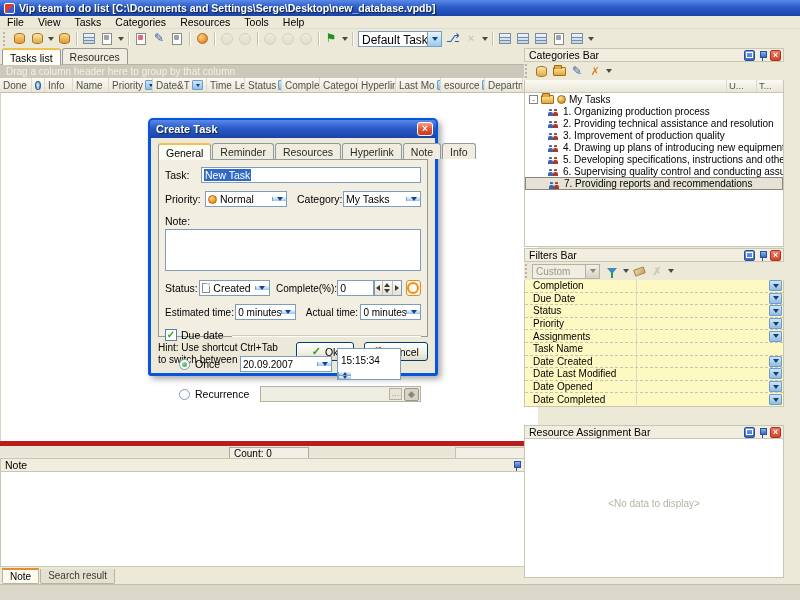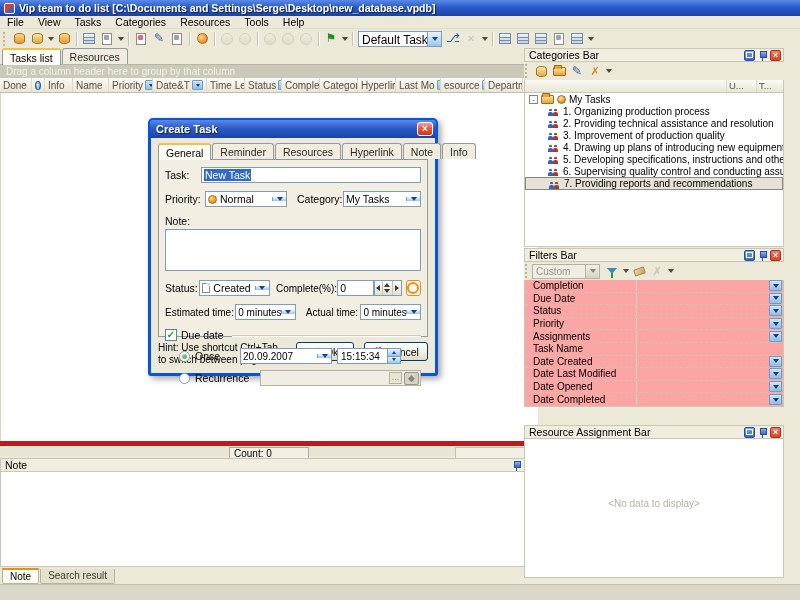--- a/index.html
+++ b/index.html
@@ -148,21 +148,21 @@
   .fcombo { display:flex; height:15px; border:1px solid #b5b2a2; background:#f0eee2; margin-right:3px; }
   .fcombo .cval { width:52px; padding:1px 3px; font-size:10px; color:#9a978a; }
   .fcombo .cbtn { background:linear-gradient(180deg,#f2f0e6,#d6d3c4); border-left:1px solid #b5b2a2; }
   .fcombo .cbtn::after { border-top-color:#8a887a; }
   .funnel { width:0; height:0; border-left:5px solid transparent; border-right:5px solid transparent;
     border-top:6px solid #3a8ac0; position:relative; }
   .funnel::after { content:""; position:absolute; left:-1px; top:-1px; width:2px; height:5px; background:#2a9a3a; }
   .eraser { width:11px; height:7px; background:linear-gradient(135deg,#f0d8a8,#c8a060);
     border:1px solid #9a7a40; border-radius:1px; transform:rotate(-20deg); }
   .frows { position:absolute; left:0; top:232px; width:260px; border:1px solid #cac6b5; border-top:none;
-    background:#fca5a5; }
+    background:#fef9c3; }
   .frow { display:flex; align-items:center; height:12.6px; border-bottom:1px dashed #c9c5b4;
     font-size:10px; }
   .frow:last-child { border-bottom:none; }
   .frow .flabel { width:112px; padding-left:8px; border-right:1px solid #dcd8c8;
     white-space:nowrap; overflow:hidden; }
   .frow .fval { flex:1; }
   .fdd { width:13px; height:11px; margin-right:1px; border-radius:1px;
     background:linear-gradient(180deg,#cfe5f7,#91bde8); border:1px solid #6f9bc8;
     display:flex; align-items:center; justify-content:center; flex:0 0 auto; }
   .fdd::after { content:""; width:0; height:0; border-left:3px solid transparent;
@@ -216,21 +216,21 @@
   .obtn { width:16px; height:16px; border:1px solid #d98e2f; border-radius:3px; background:#fdf6ea;
     display:flex; align-items:center; justify-content:center; }
   .obtn::after { content:""; width:8px; height:8px; border:2px solid #ee8f1c; border-radius:50%; }
   .chk { width:12px; height:12px; border:1px solid #5a7f9c; background:#fff; color:#21a121;
     font-size:10px; font-weight:bold; line-height:10px; text-align:center; flex:0 0 auto; }
   .radio { width:11px; height:11px; border:1px solid #7f9db9; border-radius:50%; background:#fff;
     position:relative; flex:0 0 auto; }
   .radio.on::after { content:""; position:absolute; left:2px; top:2px; width:5px; height:5px;
     border-radius:50%; background:radial-gradient(circle at 35% 30%,#8ee08e,#2f9e2f); }
   .gline { flex:1; height:1px; background:#cfccbc; box-shadow:0 1px 0 #fff; margin-left:4px; }
-  .spinbox { display:flex; border:1px solid #7f9db9; background:#fff; height:16px; }
+  .spinbox { display:flex; border:1px solid #7f9db9; background:#fff; height:32px;flex-direction:column; }
   .spinbox .sv { flex:1; padding:0 3px; font-size:10.5px; display:flex; align-items:center; }
   .spinctrl { width:13px; display:flex; flex-direction:column; border-left:1px solid #7f9db9; }
   .spinctrl span { flex:1; background:linear-gradient(180deg,#e7f4fd,#98c9ef);
     display:flex; align-items:center; justify-content:center; }
   .spinctrl span:first-child { border-bottom:1px solid #7f9db9; }
   .spinctrl .tri-u { border-bottom-color:#1c3f94; border-left-width:2.5px; border-right-width:2.5px; border-bottom-width:3px; }
   .spinctrl .tri-dn { border-top-color:#1c3f94; border-left-width:2.5px; border-right-width:2.5px; border-top-width:3px; }
   .disfield { flex:1; height:16px; border:1px solid #b5b2a2; background:#f0eee2; display:flex;
     align-items:center; justify-content:flex-end; padding:1px; gap:2px; }
   .dotsbtn { width:13px; height:12px; border:1px solid #b5b2a2; background:#e8e5d6; color:#9a978a;

